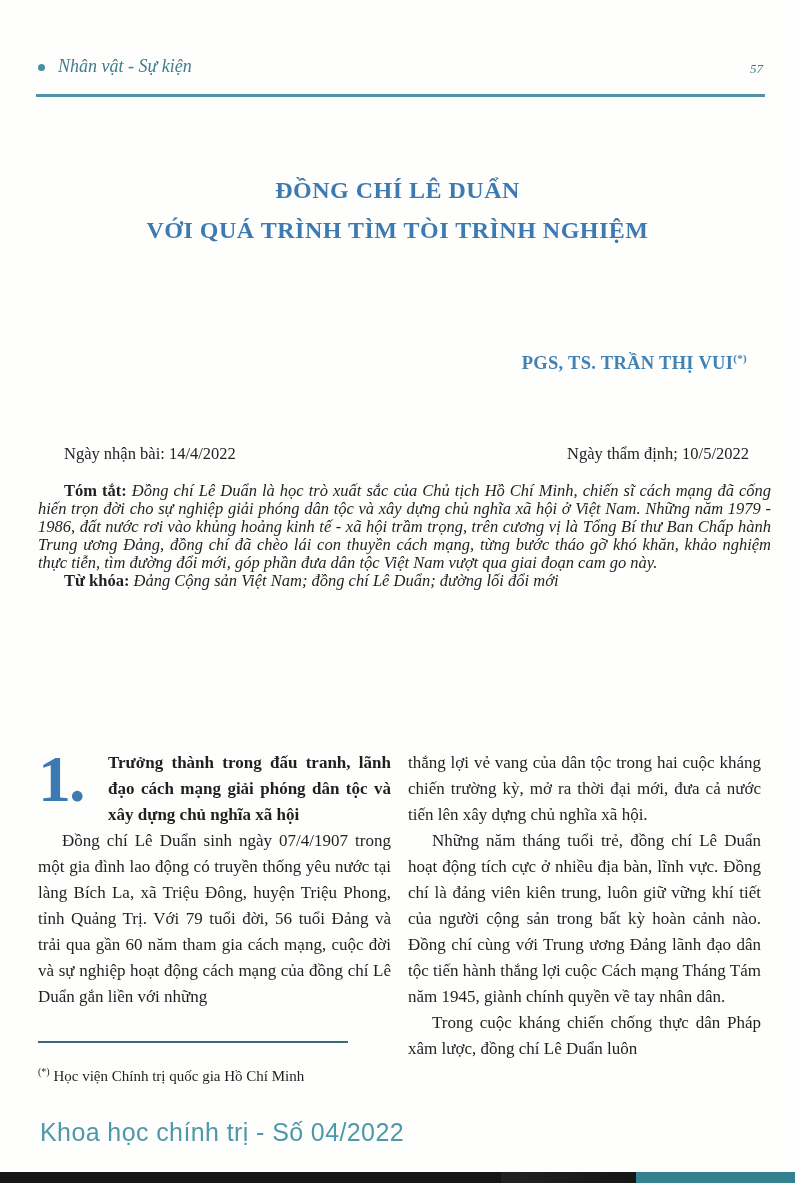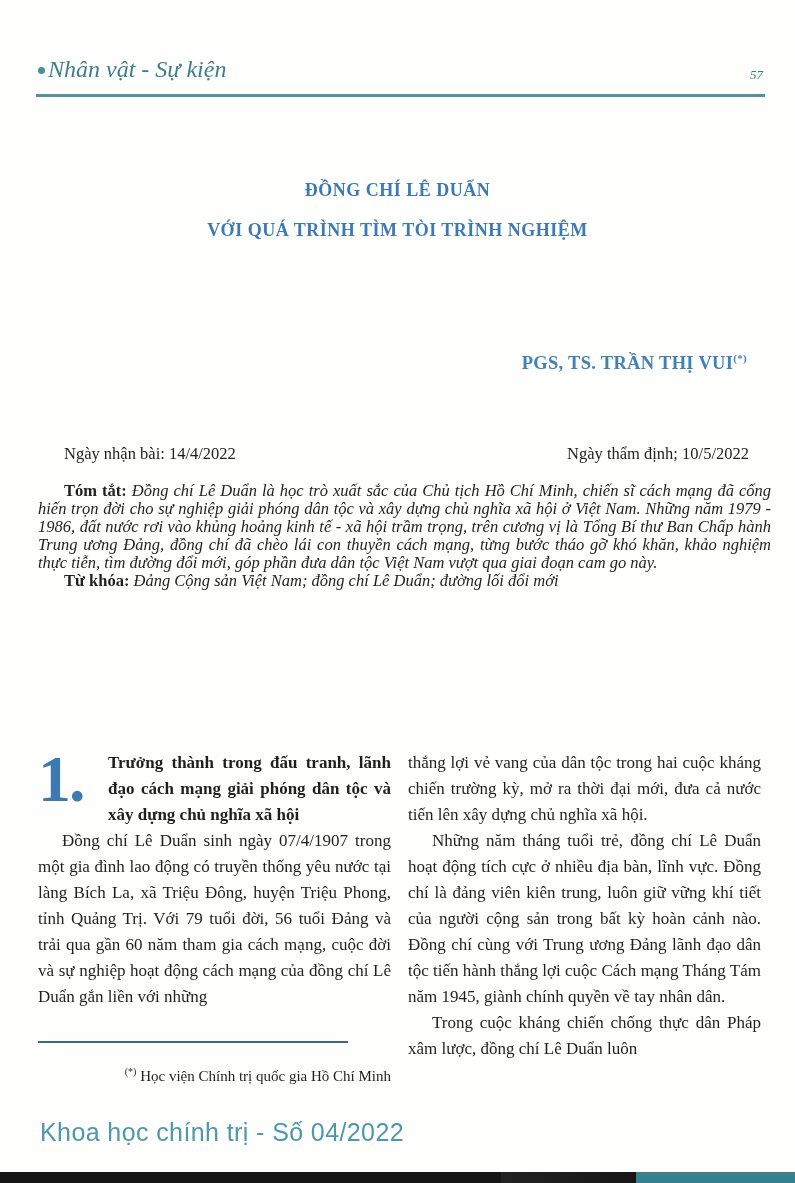--- a/index.html
+++ b/index.html
@@ -12,38 +12,38 @@
     overflow:hidden;
   }
   .page { position:absolute; inset:0; background:#fefefd; }
 
   
   .header-row {
     position:absolute; top:56px; left:38px; right:32px;
     display:flex; justify-content:space-between; align-items:flex-end;
   }
   .section-label {
-    font-style:italic; font-size:24px; color:#3f7d8e;
-    display:flex; align-items:center; gap:3px;justify-content:center;
+    font-style:italic; font-size:18px; color:#3f7d8e;
+    display:flex; align-items:center; gap:13px;justify-content:center;
   }
   .bullet-dot {
     width:7px; height:7px; border-radius:50%;
     background:#4a8fa0; display:inline-block; margin-top:2px;
   }
   .page-number { font-style:italic; font-size:13px; color:#3f7d8e; }
   .header-rule {
     position:absolute; top:94px; left:36px; right:30px;
     height:3px; background:#4f93a4;
   }
 
   
   .title {
     position:absolute; top:170px; left:55px; right:55px;
     text-align:center; color:#3d7ab2; font-weight:bold;
-    font-size:18px; line-height:40px; letter-spacing:0.5px;
+    font-size:24px; line-height:40px; letter-spacing:0.5px;
   }
   .title div { margin:0; }
 
   
   .author {
     position:absolute; top:352px; right:48px;
     color:#4182b4; font-weight:bold; font-size:18.5px; letter-spacing:0.3px;
   }
   .author sup { font-size:11px; }
 
@@ -80,21 +80,21 @@
     width:70px; height:76px;
     letter-spacing:-2px;
   }
   .sec-heading { font-weight:bold; text-indent:0; }
 
   
   .footnote-area { margin-top:auto; padding-bottom:2px; }
   .footnote-divider {
     width:310px; height:2px; background:#3a6b7a; margin-bottom:16px;
   }
-  .footnote { font-size:15px; text-align:right; }
+  .footnote { font-size:15px; text-align:left; }
   .footnote sup { font-size:10px; }
 
   
   .footer {
     position:absolute; left:40px; bottom:36px;
     font-family:"Liberation Sans", sans-serif;
     font-size:25px; color:#4e98ab; letter-spacing:0.4px;
   }
 
   

